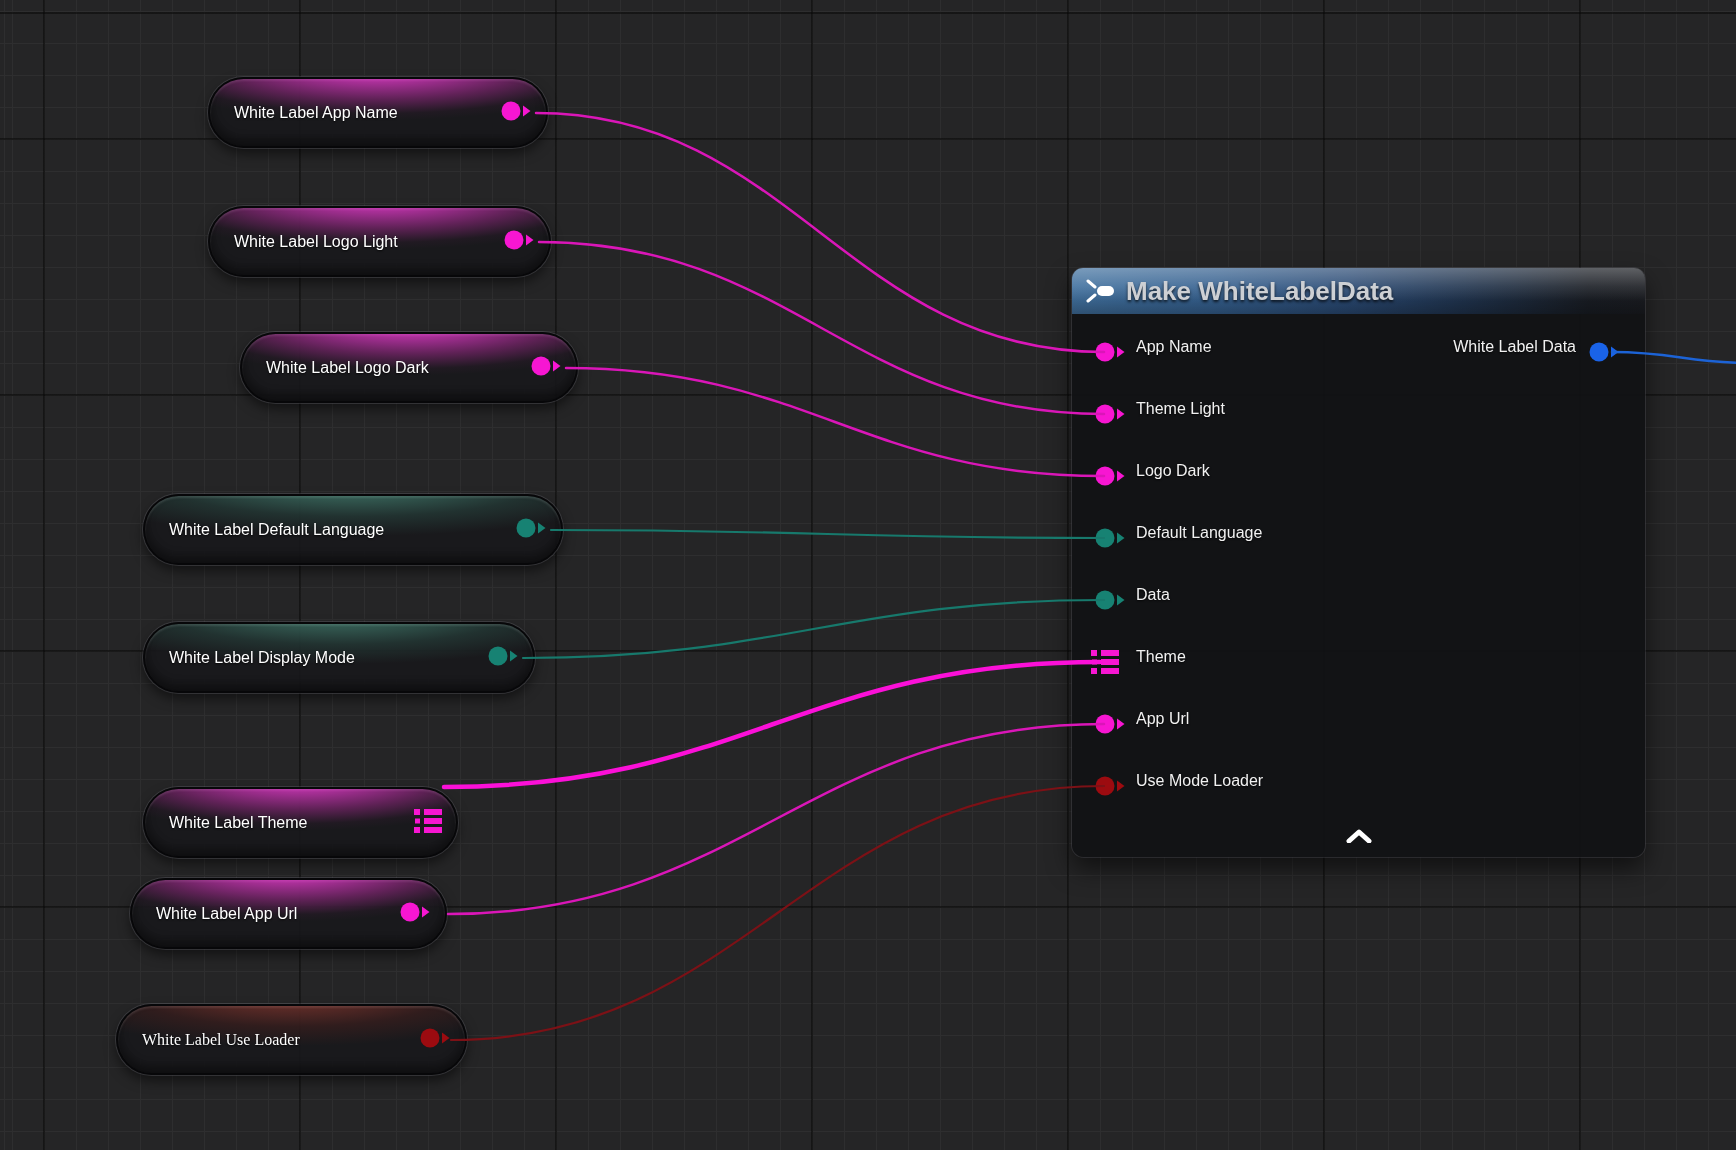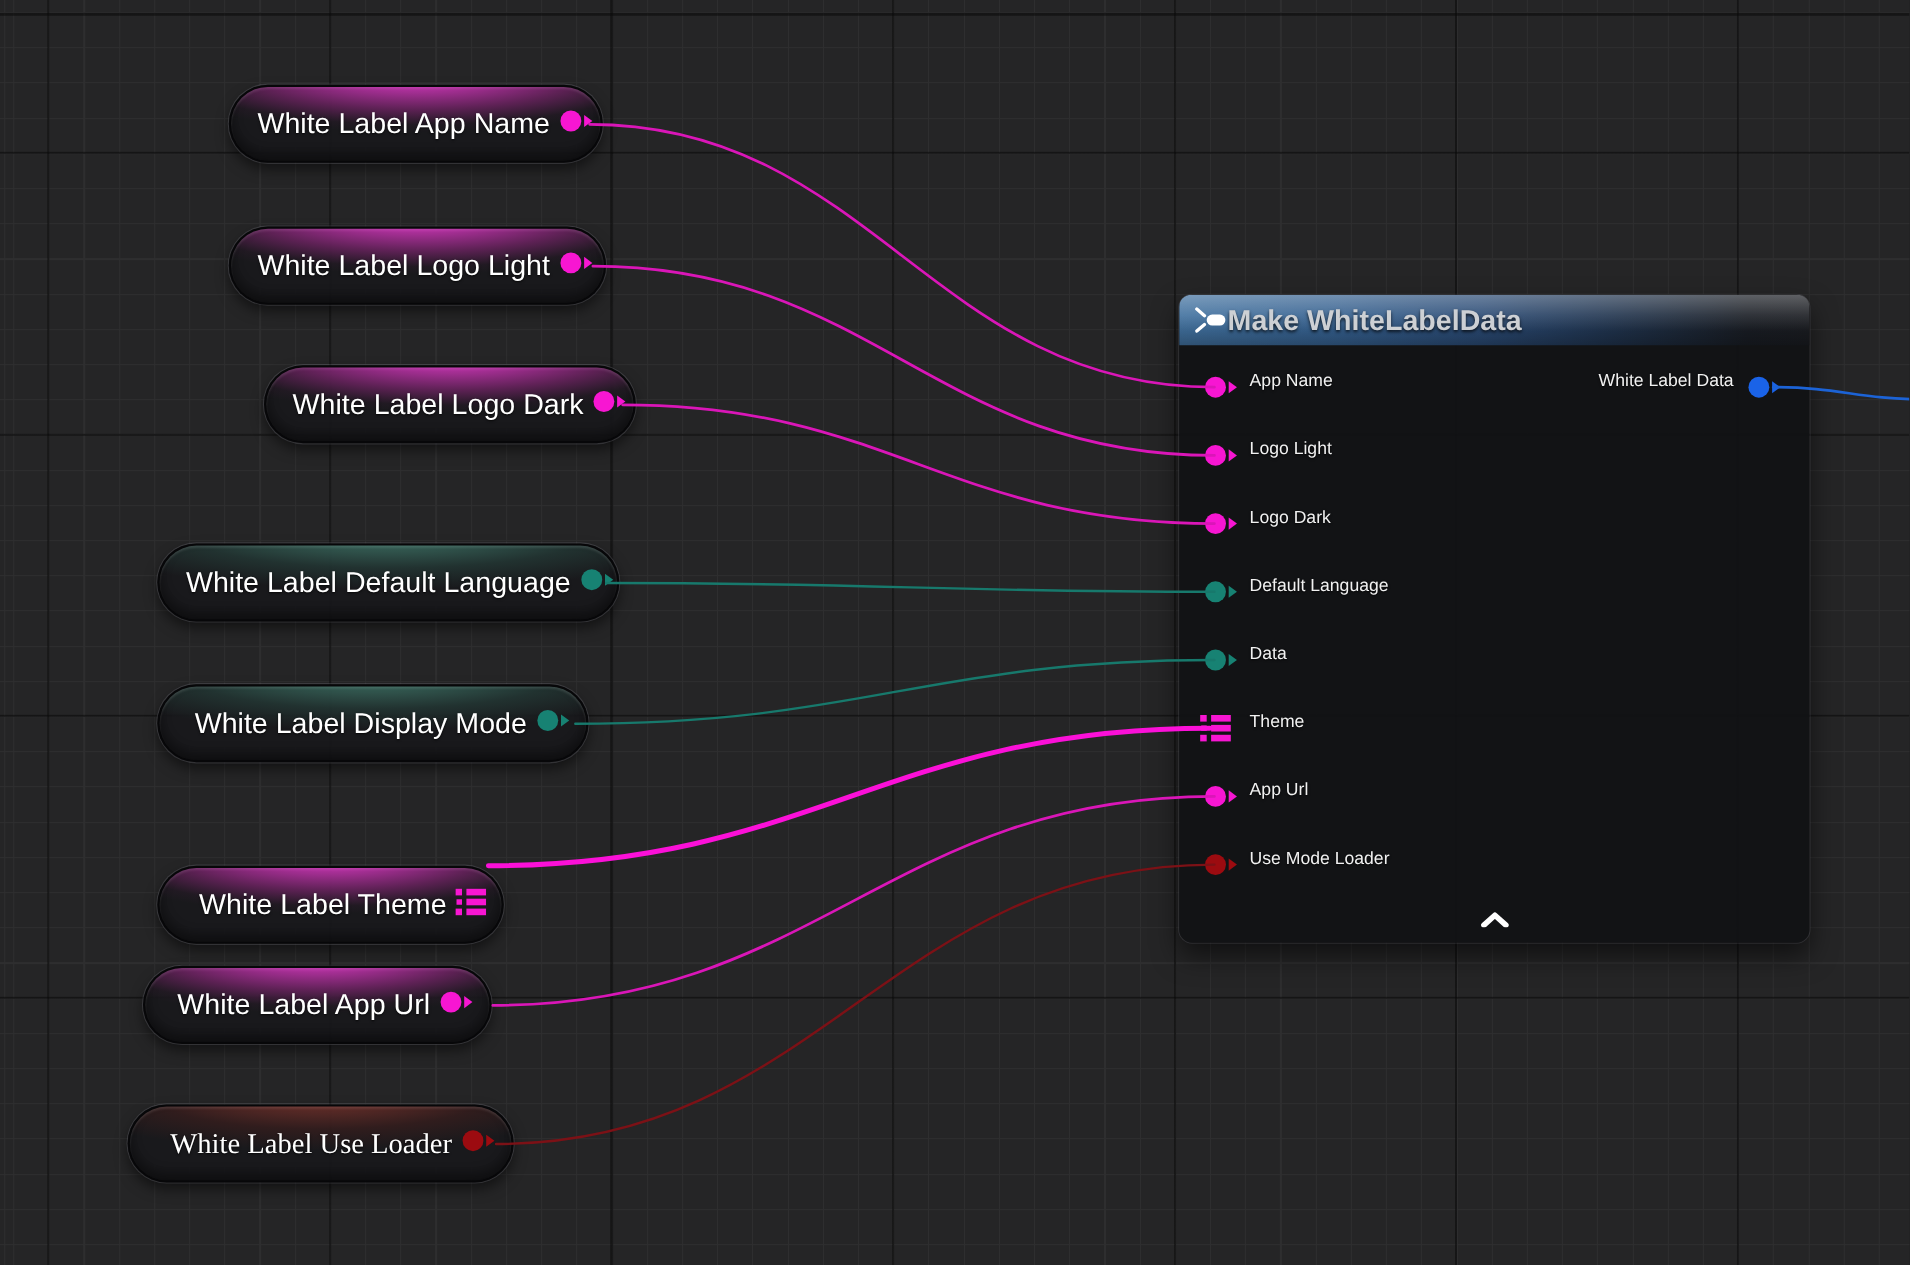--- a/index.html
+++ b/index.html
@@ -25,31 +25,31 @@
     background-color:rgba(24,24,27,0.92);
   }
   .pill .glow{position:absolute;inset:0;border-radius:34px;pointer-events:none;}
   .pill.t-string .glow, .pill.t-struct .glow{
     background:radial-gradient(95% 105% at 50% -20%, rgba(255,64,228,0.95) 0%, rgba(190,45,165,0.42) 48%, rgba(90,30,80,0.12) 68%, transparent 78%);}
   .pill.t-text .glow{
     background:radial-gradient(95% 105% at 50% -20%, rgba(92,185,160,0.62) 0%, rgba(55,115,100,0.28) 48%, transparent 76%);}
   .pill.t-bool .glow{
     background:radial-gradient(95% 105% at 50% -20%, rgba(190,72,58,0.62) 0%, rgba(110,38,32,0.28) 48%, transparent 76%);}
   .pill-label{
-    position:relative;flex:1;text-align:right;color:#ffffff;font-size:26px;
+    position:relative;flex:1;text-align:left;color:#ffffff;font-size:16px;
     text-shadow:0 1px 2px rgba(0,0,0,0.8);white-space:nowrap;}
   .pill-pin{position:relative;flex:none;margin-left:8px;}
   
   #mnode{
     position:absolute;border-radius:12px;background:rgba(17,18,20,0.95);
     box-shadow:0 0 0 1px rgba(110,110,120,0.26), 0 12px 24px rgba(0,0,0,0.55);
   }
   #mnode-header{
     position:absolute;left:0;top:0;right:0;height:46px;border-radius:11px 11px 0 0;
-    display:flex;align-items:center;padding:0 14px;
+    display:flex;align-items:center;padding:0 14px;gap:10px;
     background:
       linear-gradient(180deg, rgba(255,255,255,0.30) 0%, rgba(255,255,255,0.10) 40%, rgba(0,0,0,0.12) 72%, rgba(0,0,0,0.28) 100%),
       linear-gradient(90deg, #41719f 0%, #35608f 25%, #2a4a74 48%, #20344f 68%, #191d24 90%, #1a1c21 100%);
   }
   #mnode-title{color:#cdd0d4;font-size:26px;font-weight:bold;text-shadow:0 2px 3px rgba(0,0,0,0.75);white-space:nowrap;}
   .mrow{position:absolute;height:0;left:0;right:0;}
   .mrow .pin-svg{position:absolute;left:22px;top:-11px;}
   .mrow .struct-svg{position:absolute;left:19px;top:-13px;}
   .mrow-label{position:absolute;left:64px;top:-14px;color:#f1f1f1;font-size:16px;white-space:nowrap;
     text-shadow:0 1px 2px rgba(0,0,0,0.8);}
@@ -151,21 +151,21 @@
     <circle cx="11" cy="11" r="9.5" fill="#f716d2"></circle>
     <path d="M23 5.5 L30.5 11 L23 16.5 Z" fill="#f716d2"></path>
           </svg>
           <span class="mrow-label">App Name</span>
         </div>
         <div class="mrow" style="top: 146px;">
           <svg class="pin-svg" width="32" height="22" viewBox="0 0 32 22">
     <circle cx="11" cy="11" r="9.5" fill="#f716d2"></circle>
     <path d="M23 5.5 L30.5 11 L23 16.5 Z" fill="#f716d2"></path>
           </svg>
-          <span class="mrow-label">Logo Light</span>
+          <span class="mrow-label">Theme Light</span>
         </div>
         <div class="mrow" style="top: 208px;">
           <svg class="pin-svg" width="32" height="22" viewBox="0 0 32 22">
     <circle cx="11" cy="11" r="9.5" fill="#f716d2"></circle>
     <path d="M23 5.5 L30.5 11 L23 16.5 Z" fill="#f716d2"></path>
           </svg>
           <span class="mrow-label">Logo Dark</span>
         </div>
         <div class="mrow" style="top: 270px;">
           <svg class="pin-svg" width="32" height="22" viewBox="0 0 32 22">

